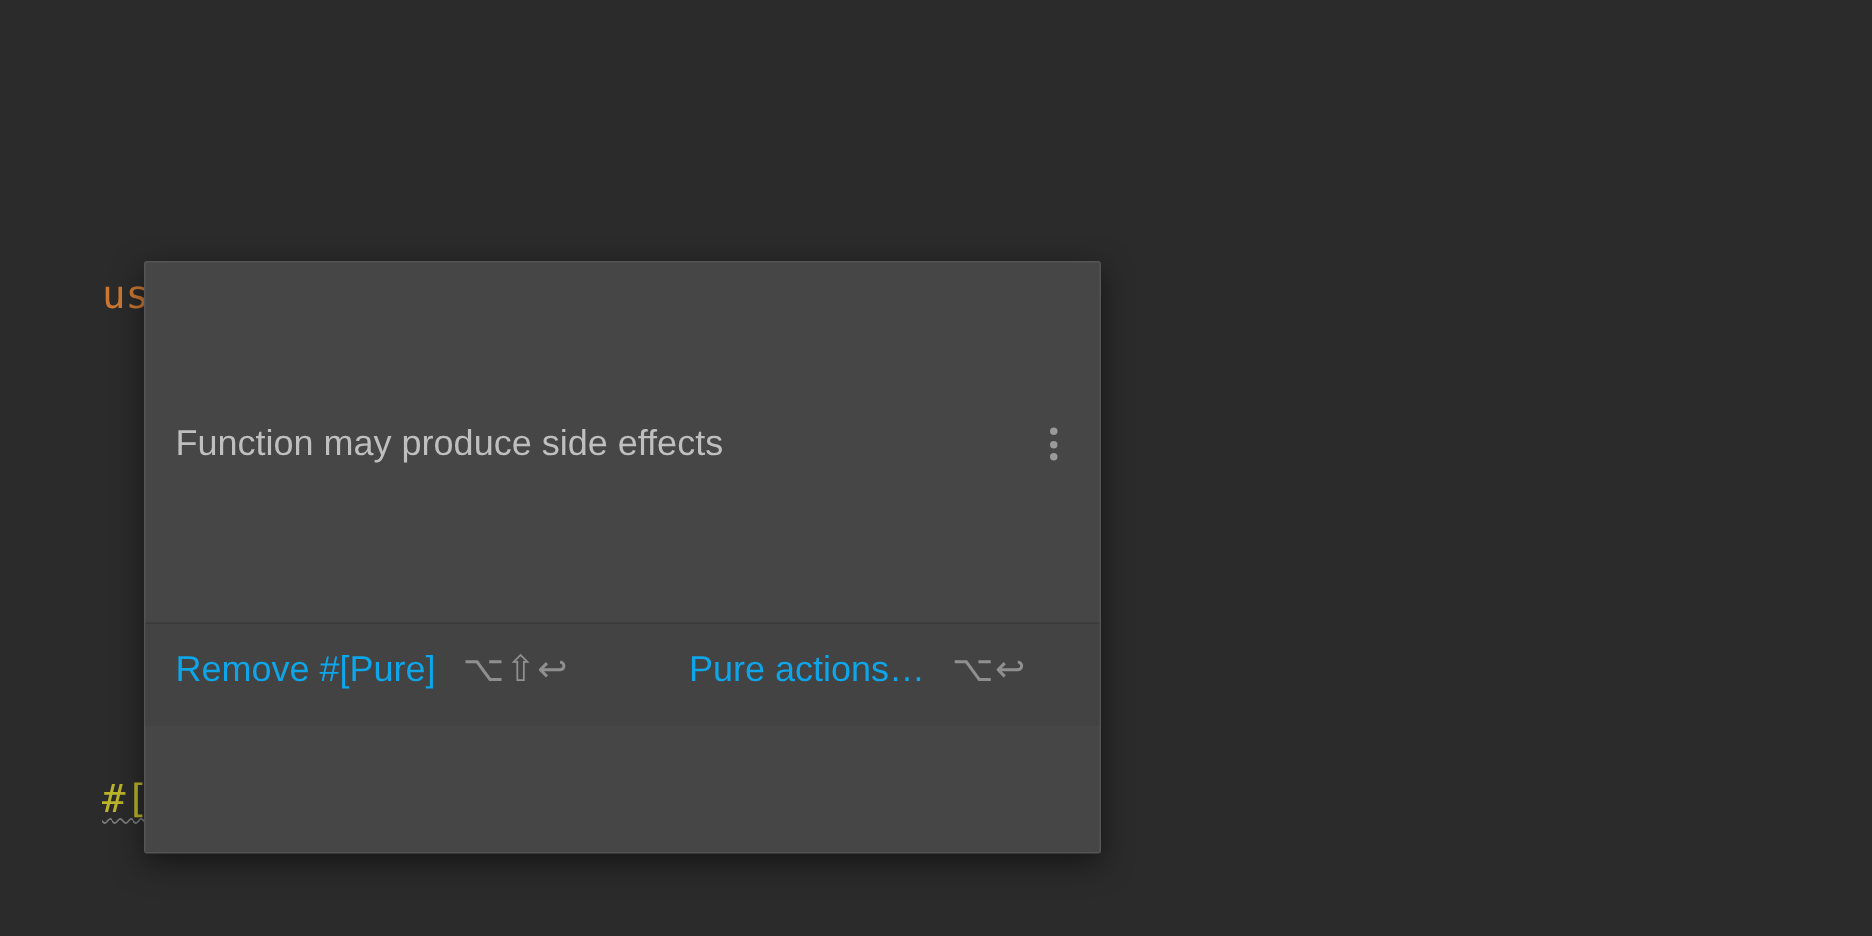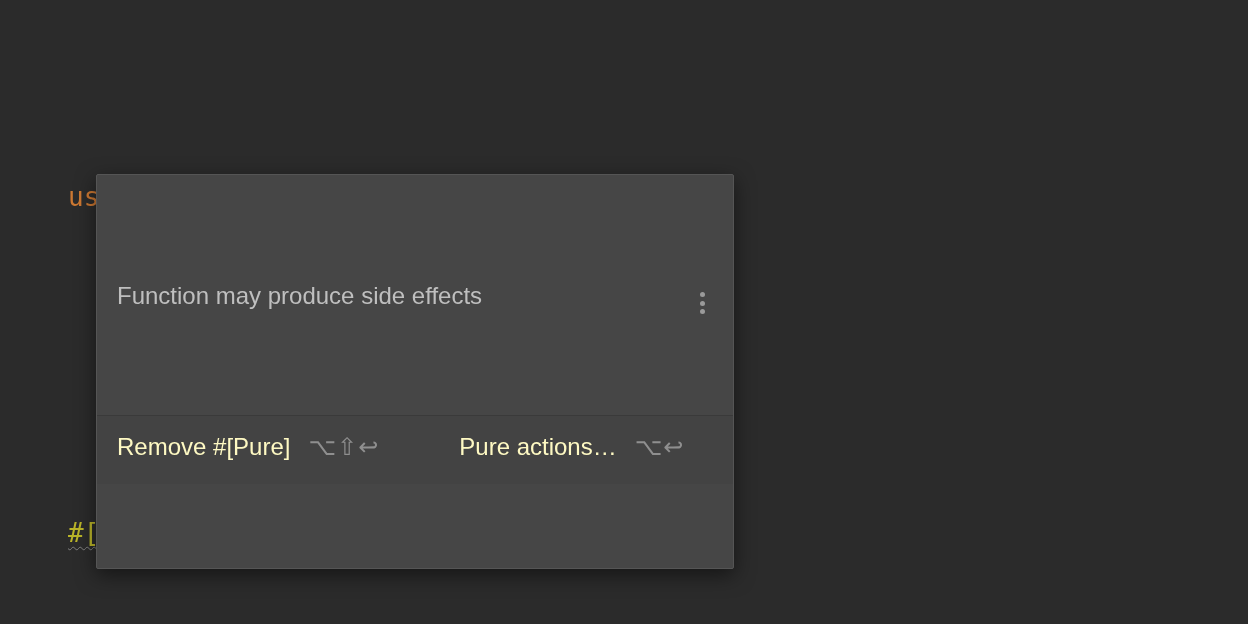--- a/index.html
+++ b/index.html
@@ -51,21 +51,21 @@
     background: #464646;
     border: 1px solid #555555;
     box-shadow: 0 6px 20px rgba(0,0,0,0.5);
     font-family: -apple-system, "Segoe UI", "Helvetica Neue", Arial, sans-serif;
     font-size: 24px;
     color: #bdbdbd;
     border-radius: 2px;
   }
   .popup-head {
     display: flex;
-    align-items: flex-end;
+    align-items: center;
     justify-content: space-between;
     padding: 16px 20px 14px 20px;
   }
   .popup-title { color: #bfbfbf; }
   .more-vert {
     width: 22px; height: 28px;
     display: flex; flex-direction: column;
     justify-content: space-between; align-items: center;
     padding: 3px 0;
     cursor: pointer;
@@ -75,21 +75,21 @@
     background: #9a9a9a;
   }
   .popup-actions {
     display: flex;
     align-items: center;
     gap: 28px;
     padding: 10px 20px 16px 20px;
     background: #434343;
     border-top: 1px solid #3a3a3a;
   }
-  .link { color: #fef9c3; cursor: pointer; }
+  .link { color: #0ea5e9; cursor: pointer; }
   .shortcut { color: #8f8f8f; font-size: 24px; letter-spacing: 1px; }
   .pair { display: flex; align-items: center; gap: 18px; }
   .gap  { flex: 0 0 24px; }
 </style>
 </head>
 <body>
 
 <div class="editor">
 
   <div class="line"><span class="kw-orange">use </span><span class="id-gray">JetBrains\PhpStorm\Pure</span><span class="id-gray">;</span></div>

